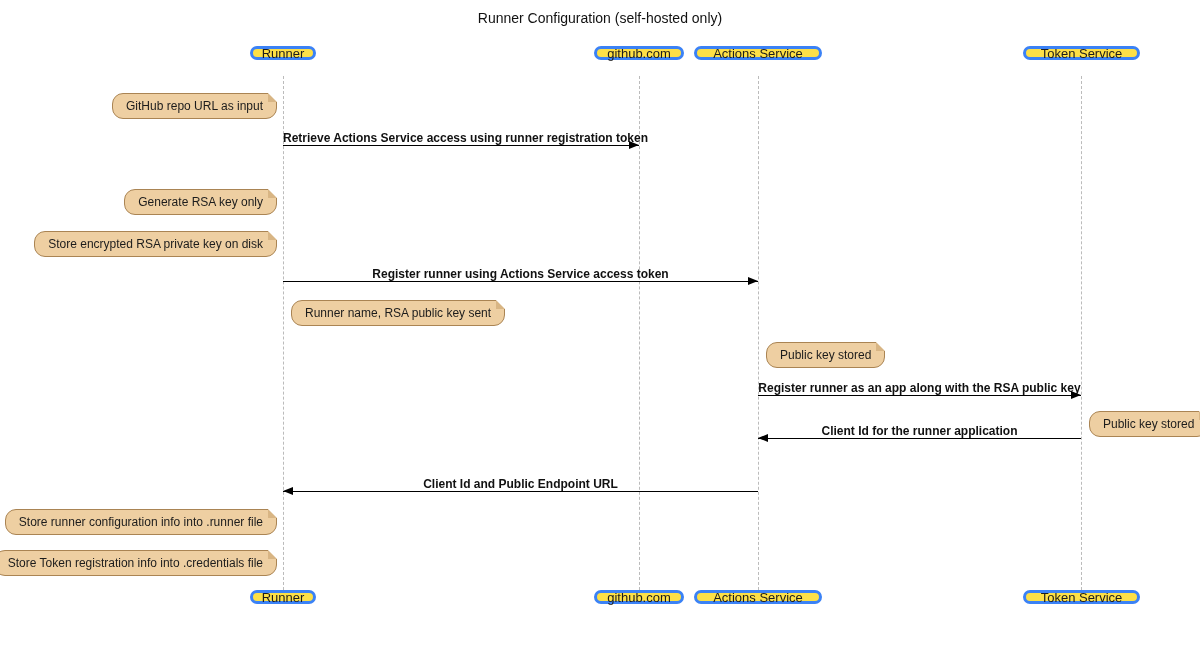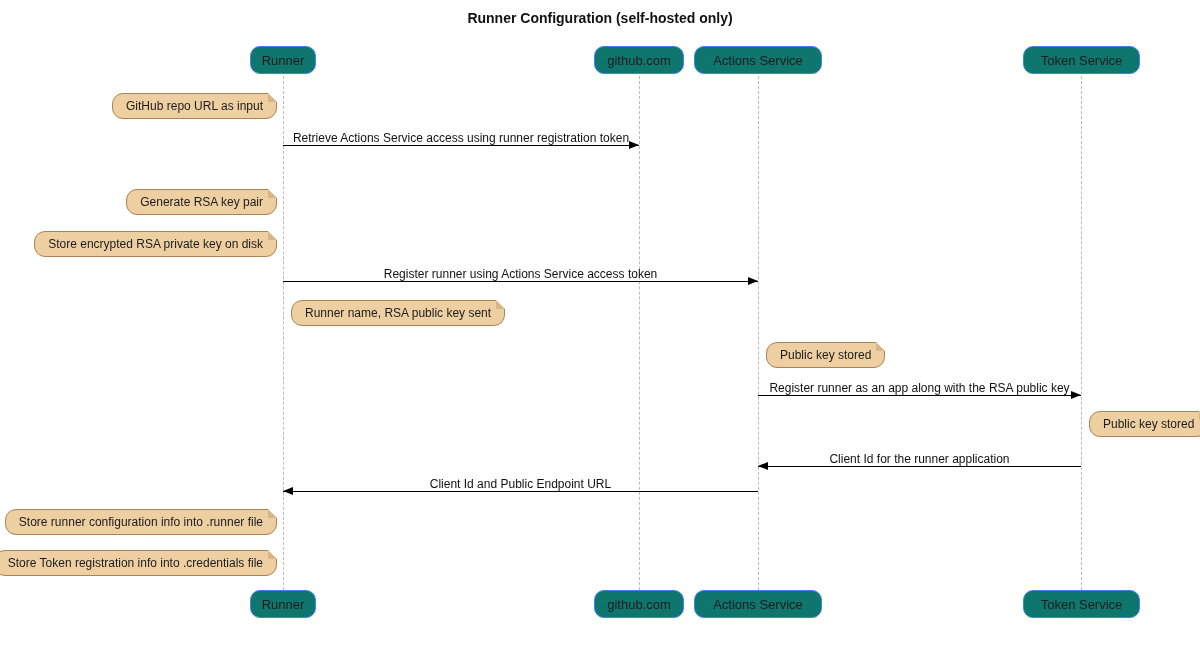--- a/index.html
+++ b/index.html
@@ -14,28 +14,28 @@
     background: #ffffff;
     overflow: hidden;
   }
   .diagram-title {
     position: absolute;
     top: 10px;
     left: 0;
     width: 1200px;
     text-align: center;
     font-size: 14px;
-    font-weight: bold;
+    font-weight: normal;
     color: #111111;
   }
   .actor {
     position: absolute;
-    height: 28px;
-    background: #0f766e;
-    border: 1px solid #3b82f6;
+    height: 14px;
+    background: #fde047;
+    border: 3px solid #3b82f6;
     border-radius: 10px;
     display: flex;
     align-items: center;
     justify-content: center;
     font-size: 13px;
     color: #1c1c1c;
   }
   .lifeline {
     position: absolute;
     top: 76px;
@@ -67,20 +67,21 @@
     position: absolute;
   }
   .msg-label {
     text-align: center;
     font-size: 12px;
     color: #111111;
     padding-bottom: 2px;
     white-space: nowrap;
     height: 14px;
     line-height: 14px;
+    font-weight: bold;
   }
   .msg-line {
     position: relative;
     height: 1px;
     background: #000000;
   }
   .arrowhead {
     position: absolute;
     width: 0;
     height: 0;
@@ -117,21 +118,21 @@
   <div class="actor" style="left:250px; top:590px; width:66px">Runner</div>
   <div class="actor" style="left:594px; top:590px; width:90px">github.com</div>
   <div class="actor" style="left:694px; top:590px; width:128px">Actions Service</div>
   <div class="actor" style="left:1023px; top:590px; width:117px">Token Service</div>
 
   <div class="note" style="top:93px; right:923px">
     <span>GitHub repo URL as input</span>
     <span class="note-fold"></span>
   </div>
   <div class="note" style="top:189px; right:923px">
-    <span>Generate RSA key pair</span>
+    <span>Generate RSA key only</span>
     <span class="note-fold"></span>
   </div>
   <div class="note" style="top:231px; right:923px">
     <span>Store encrypted RSA private key on disk</span>
     <span class="note-fold"></span>
   </div>
   <div class="note" style="top:300px; left:291px">
     <span>Runner name, RSA public key sent</span>
     <span class="note-fold"></span>
   </div>
@@ -167,21 +168,21 @@
     </div>
   </div>
 
   <div class="message" style="left:758px; top:381px; width:323px">
     <div class="msg-label">Register runner as an app along with the RSA public key</div>
     <div class="msg-line">
       <span class="arrowhead right"></span>
     </div>
   </div>
 
-  <div class="message" style="left:758px; top:452px; width:323px">
+  <div class="message" style="left:758px; top:424px; width:323px">
     <div class="msg-label">Client Id for the runner application</div>
     <div class="msg-line">
       <span class="arrowhead left"></span>
     </div>
   </div>
 
   <div class="message" style="left:283px; top:477px; width:475px">
     <div class="msg-label">Client Id and Public Endpoint URL</div>
     <div class="msg-line">
       <span class="arrowhead left"></span>

